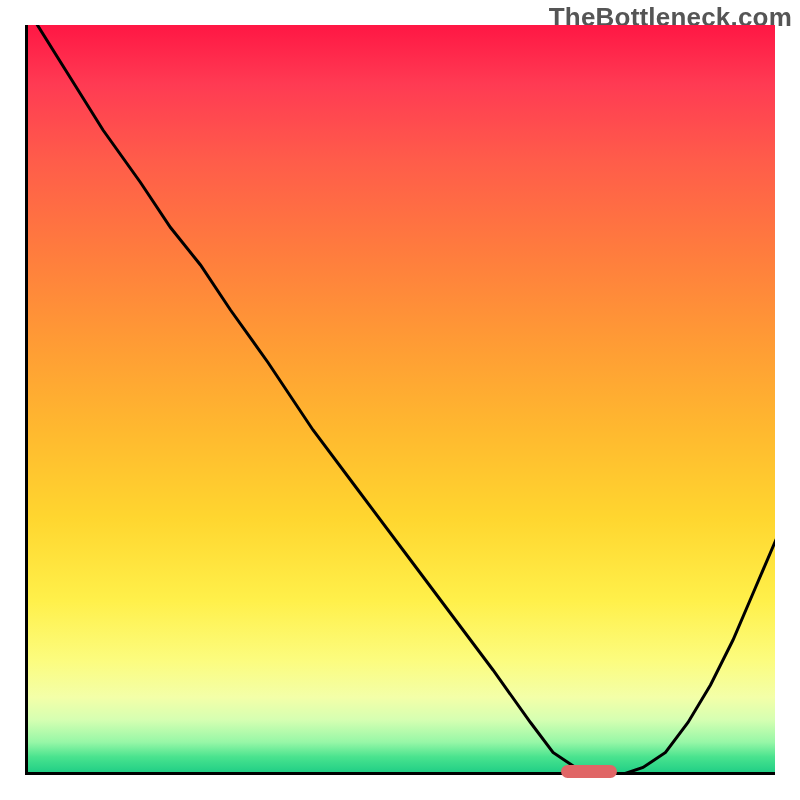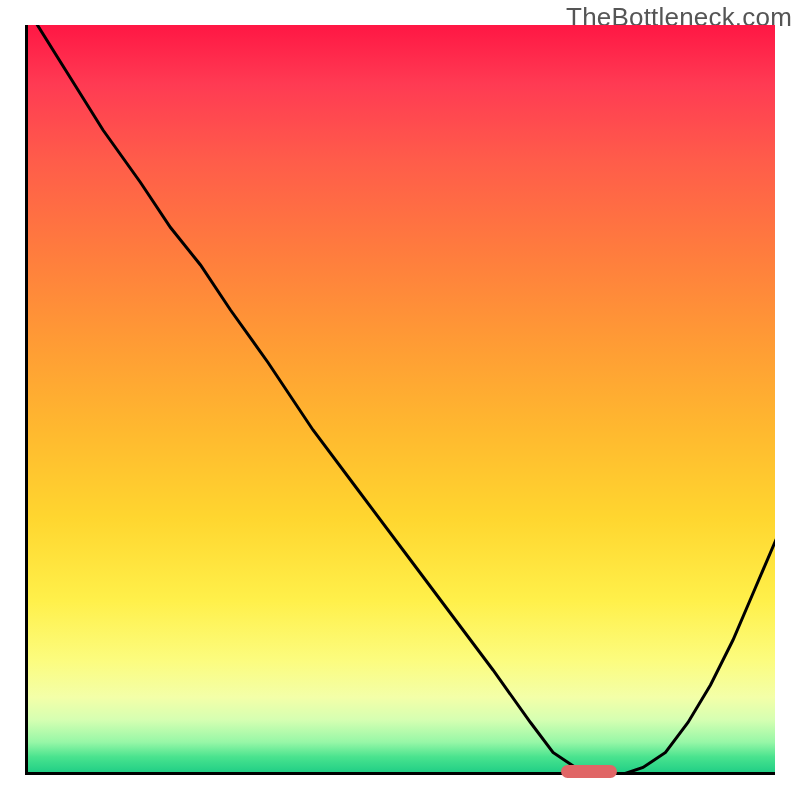--- a/index.html
+++ b/index.html
@@ -5,21 +5,21 @@
   * { margin: 0; padding: 0; box-sizing: border-box; }
   html, body { width: 800px; height: 800px; overflow: hidden; background: #fff; }
   .container { position: relative; width: 800px; height: 800px; }
   .watermark {
     position: absolute;
     top: 2px;
     right: 8px;
     font-family: Arial, Helvetica, sans-serif;
     font-size: 26px;
     color: #555;
-    font-weight: normal;
+    font-weight: bold;
     letter-spacing: 0.2px;
   }
   .plot-area {
     position: absolute;
     left: 25px;
     top: 25px;
     width: 750px;
     height: 750px;
     border-left: 3px solid #000;
     border-bottom: 3px solid #000;

